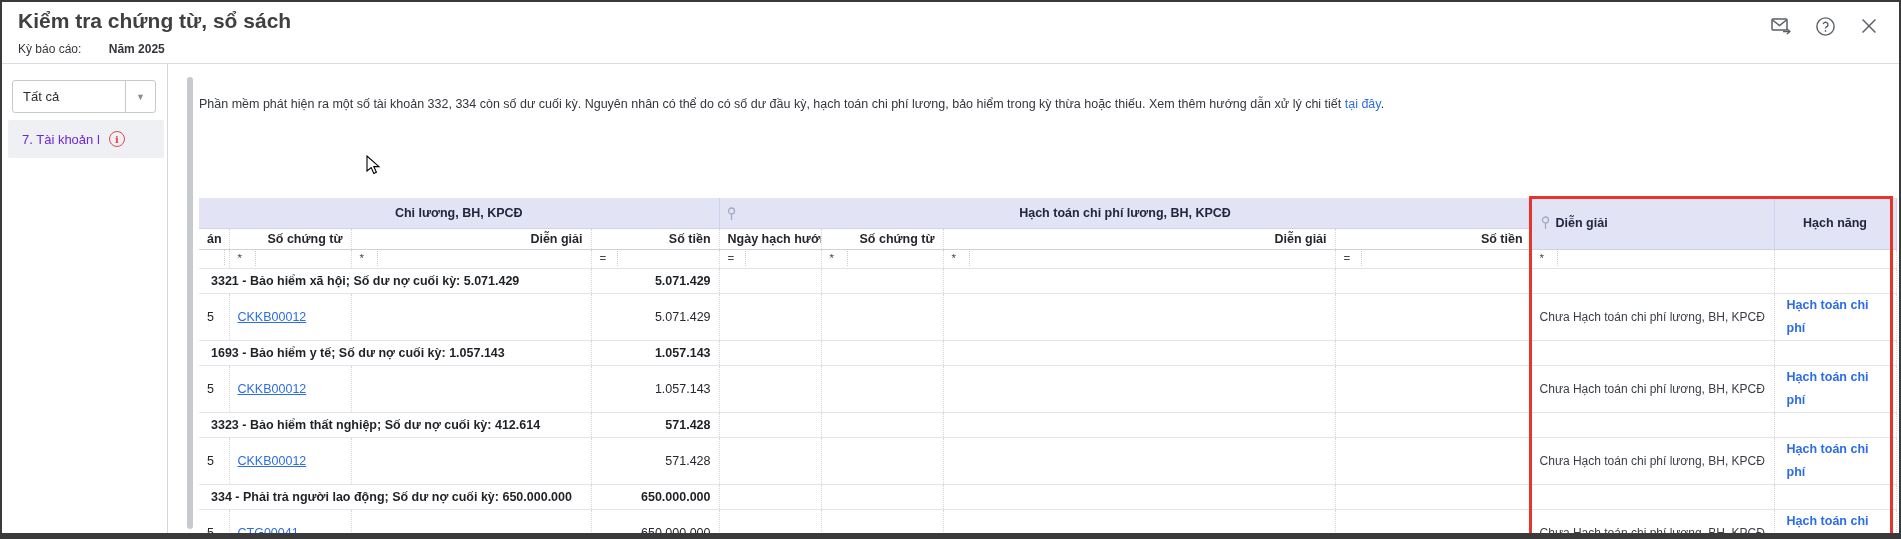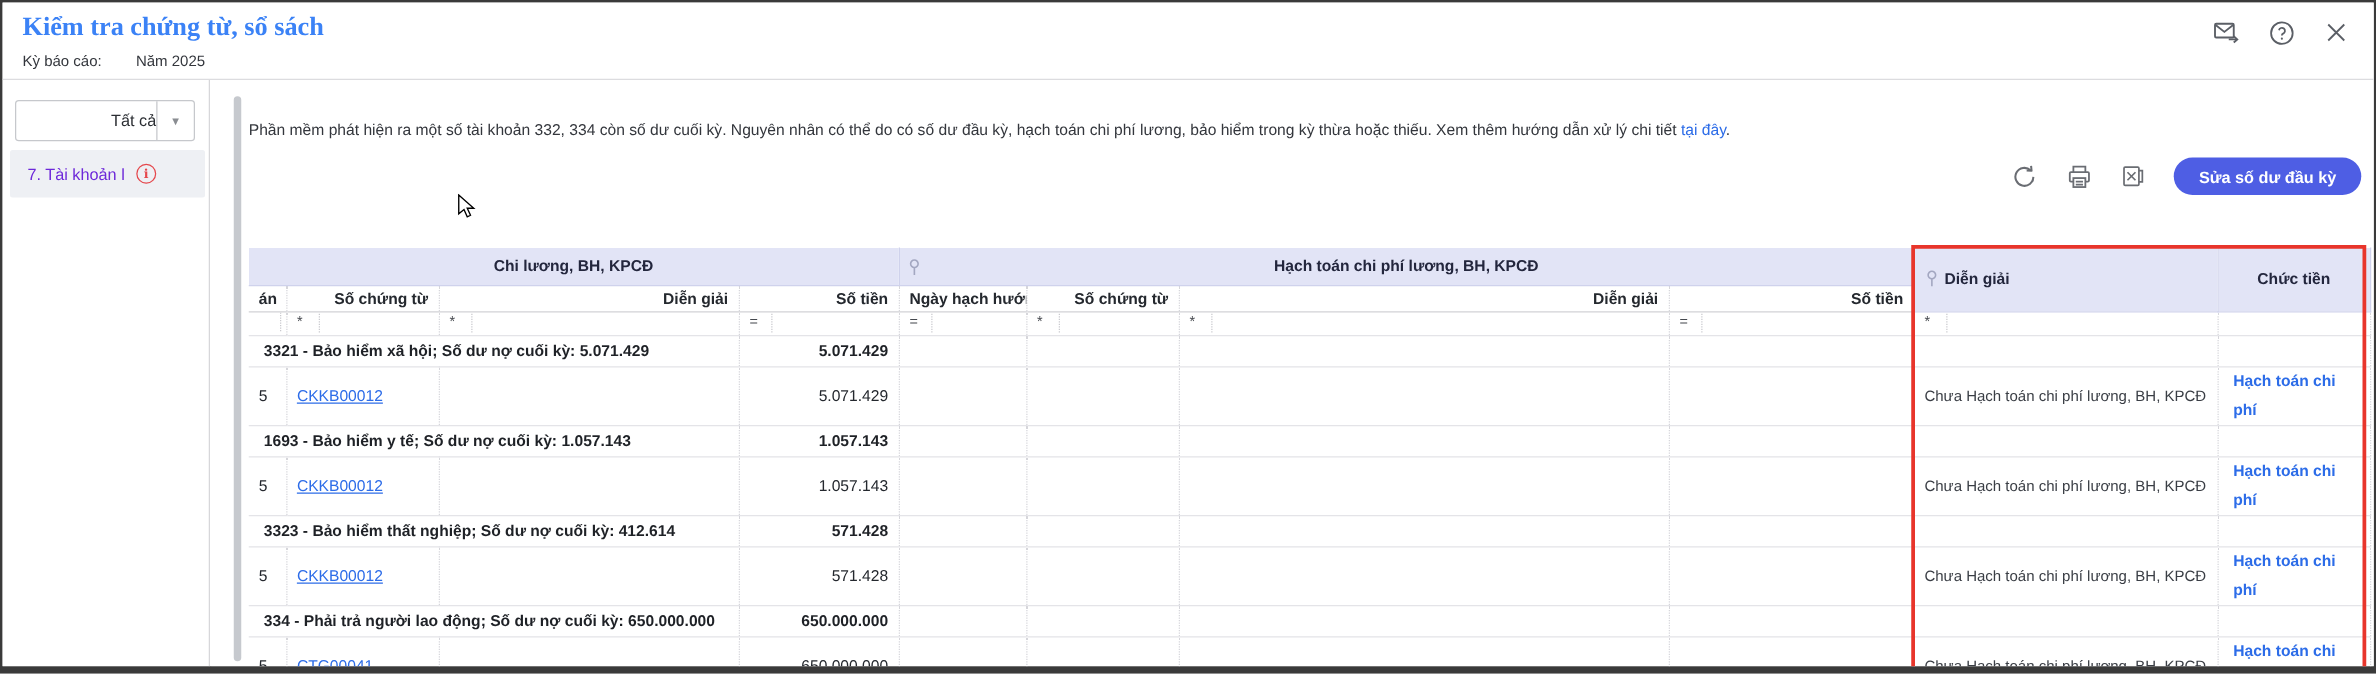--- a/index.html
+++ b/index.html
@@ -5,28 +5,28 @@
   * { margin:0; padding:0; box-sizing:border-box; }
   body { font-family:"Liberation Sans","DejaVu Sans",sans-serif; background:#fff; }
 
   #window{
     position:relative; width:1901px; height:539px; overflow:hidden;
     border:2px solid #3a3a3a; border-bottom:6px solid #3a3a3a; background:#fff;
   }
 
   
   .titlebar{ position:absolute; left:0; top:0; right:0; height:62px; background:#fff; border-bottom:1px solid #dcdcdf; }
-  .page-title{ position:absolute; left:16px; top:7px; font-size:21px; font-weight:700; color:#3b82f6;font-family:Liberation Serif, serif; }
+  .page-title{ position:absolute; left:16px; top:7px; font-size:21px; font-weight:700; color:#404040; }
   .period{ position:absolute; left:16px; top:40px; font-size:12px; color:#33363c; }
-  .period b{ font-weight:400;padding-left:24px; }
+  .period b{ font-weight:700;padding-left:24px; }
   .titlebar-icons{ position:absolute; right:18px; top:12px; display:flex; gap:20px; align-items:center; }
   .tb-icon{ width:24px; height:24px; display:inline-flex; align-items:center; justify-content:center; cursor:pointer; color:#5b5f66; }
 
   
-  .sidebar{ position:absolute; left:0; top:62px; bottom:0; width:166px; background:#fff; border-right:1px solid #d7d7da;text-align:right; }
+  .sidebar{ position:absolute; left:0; top:62px; bottom:0; width:166px; background:#fff; border-right:1px solid #d7d7da; }
   .dropdown{ position:absolute; left:10px; top:16px; width:144px; height:33px; border:1px solid #c6c8cc; border-radius:3px; background:#fff;
              display:flex; align-items:center; cursor:pointer; }
   .dropdown .dd-value{ flex:1; padding-left:10px; font-size:13px; color:#2b2e33; }
   .dropdown .dd-arrow{ width:30px; height:100%; border-left:1px solid #c6c8cc; display:flex; align-items:center; justify-content:center;
                        color:#8a8d92; font-size:9px; }
   .nav-item{ position:absolute; left:6px; right:3px; top:56px; height:38px; background:#eef0f4; border-radius:2px;
              display:flex; align-items:center; padding:0 10px 0 14px; cursor:pointer; }
   .nav-item .nav-label{ font-size:13px; color:#6d28d9; white-space:nowrap; overflow:hidden; }
   .alert-icon{ margin-left:9px; flex:0 0 auto; width:16px; height:16px; border:1.5px solid #e5484d; border-radius:50%;
                color:#e5484d; font-size:10px; font-weight:700; display:flex; align-items:center; justify-content:center;
@@ -119,44 +119,20 @@
     </div>
   </div>
 
   <div class="content">
     <div class="vscrollbar"></div>
 
     <div class="section-desc">
       <span>Phần mềm phát hiện ra một số tài khoản 332, 334 còn số dư cuối kỳ. Nguyên nhân có thể do có số dư đầu kỳ, hạch toán chi phí lương, bảo hiểm trong kỳ thừa hoặc thiếu. Xem thêm hướng dẫn xử lý chi tiết </span><a>tại đây</a><span>.</span>
     </div>
 
-    <div class="toolbar">
-      <span class="tool-icon">
-        <svg width="23" height="23" viewBox="0 0 24 24" fill="none" stroke="currentColor" stroke-width="1.7">
-          <path d="M19.5 12a7.5 7.5 0 1 1-2.4-5.5"></path>
-          <path d="M17.6 2.8l.4 4.1-4.1-.3" stroke-linejoin="round"></path>
-        </svg>
-      </span>
-      <span class="tool-icon">
-        <svg width="23" height="23" viewBox="0 0 24 24" fill="none" stroke="currentColor" stroke-width="1.5">
-          <path d="M7 8V3.5h10V8"></path>
-          <rect x="4" y="8" width="16" height="8" rx="1"></rect>
-          <rect x="7" y="13" width="10" height="7.5" fill="#fff"></rect>
-          <path d="M9 16h6M9 18.5h6"></path>
-        </svg>
-      </span>
-      <span class="tool-icon">
-        <svg width="22" height="22" viewBox="0 0 24 24" fill="none" stroke="currentColor" stroke-width="1.5">
-          <rect x="3.5" y="4" width="13" height="16" rx="1"></rect>
-          <path d="M6.5 8.5l7 7M13.5 8.5l-7 7"></path>
-          <path d="M16.5 7h3v10h-3"></path>
-        </svg>
-      </span>
-      <button class="primary-btn">Sửa số dư đầu kỳ</button>
-    </div>
 
     <div class="table-wrap">
       <table>
         <colgroup>
           <col style="width:30px">
             <col style="width:122px">
             <col style="width:240px">
             <col style="width:128px">
           <col style="width:102px">
             <col style="width:122px">
@@ -177,21 +153,21 @@
             </th>
             <th rowspan="2" class="pinned-desc">
               <span class="pin-wrap">
                 <svg class="pin-icon" width="11" height="14" viewBox="0 0 11 14" fill="none" stroke="#8f93b0" stroke-width="1.3">
                   <circle cx="5.5" cy="4" r="3"></circle>
                     <path d="M5.5 7v6"></path>
                 </svg>
                 <span>Diễn giải</span>
               </span>
             </th>
-            <th rowspan="2" class="pinned-act">Chức tiền</th>
+            <th rowspan="2" class="pinned-act">Hạch năng</th>
           </tr>
           <tr class="col-header">
             <th>án</th>
             <th>Số chứng từ</th>
             <th>Diễn giải</th>
             <th class="amt">Số tiền</th>
             <th>Ngày hạch hướng</th>
             <th>Số chứng từ</th>
             <th>Diễn giải</th>
             <th class="amt">Số tiền</th>

